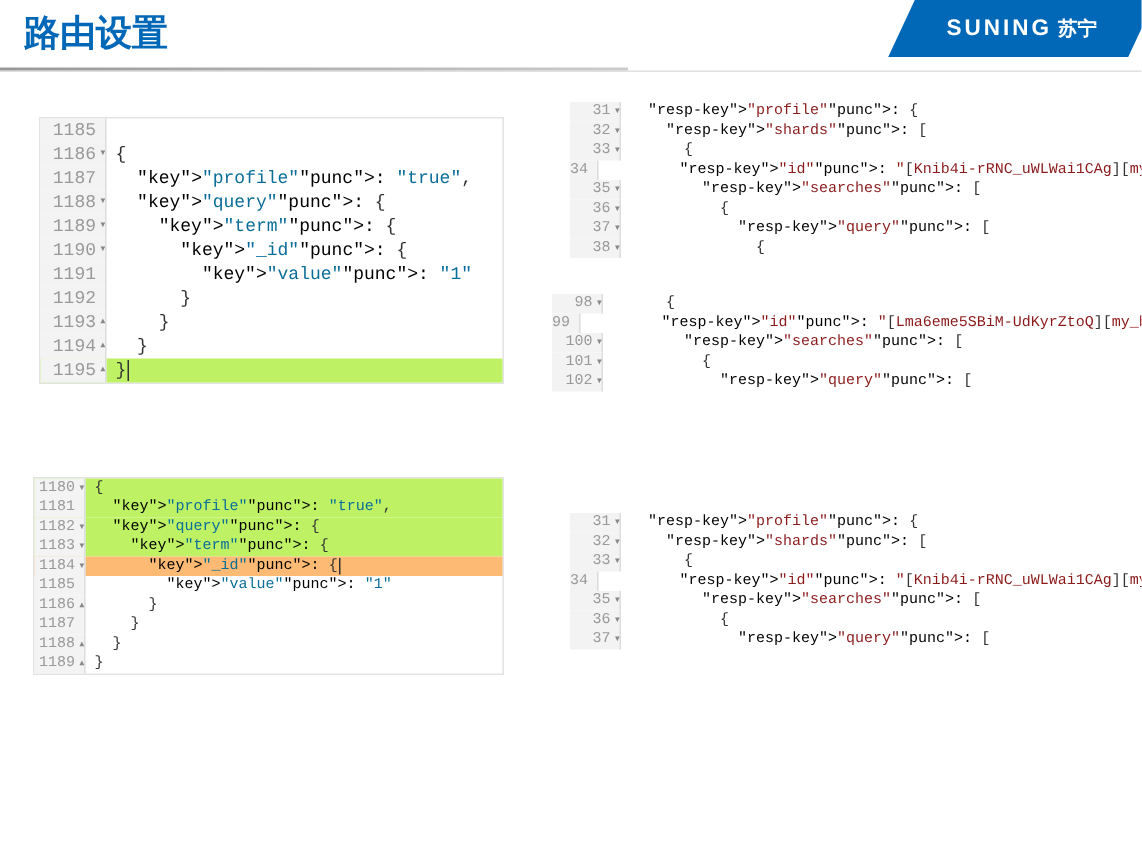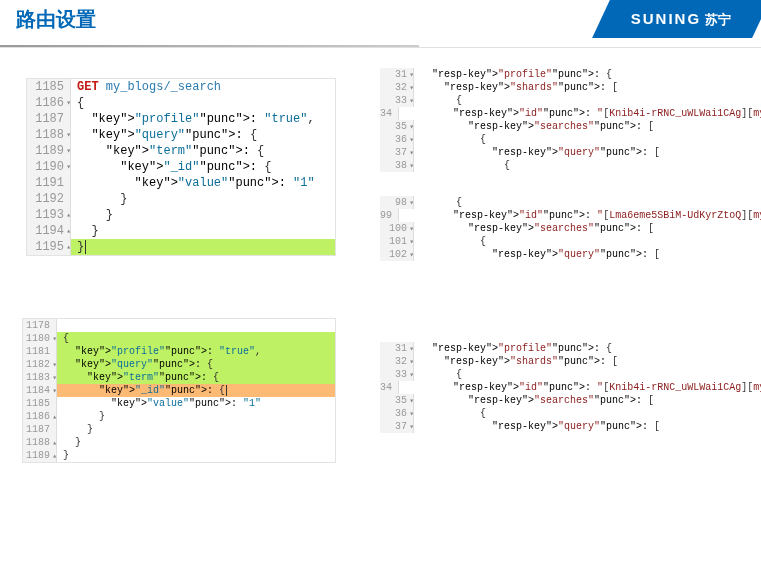--- a/index.html
+++ b/index.html
@@ -1,19 +1,19 @@
 <!DOCTYPE html>
 <html><head>
 <meta charset="utf-8">
 <style>
   * { margin: 0; padding: 0; box-sizing: border-box; }
   body { font-family: "Microsoft YaHei", Arial, sans-serif; background: #fff; width: 761px; height: 566px; position: relative; }
   
   .header { position: relative; height: 48px; background: #fff; border-bottom: 1px solid #e0e0e0; }
-  .title { position: absolute; left: 16px; top: 6px; font-size: 20px; font-weight: bold; color: #0068b7; letter-spacing: 0; }
+  .title { position: absolute; left: 16px; top: 6px; font-size: 24px; font-weight: bold; color: #0068b7; letter-spacing: 0; }
   .brand-wrap { position: absolute; right: 0; top: 0; height: 100%; }
   .brand-skew { background: #0068b7; height: 38px; display: inline-block; transform: skewX(-25deg); padding: 0 30px; }
   .brand-text { display: inline-block; transform: skewX(25deg); color: #fff; font-weight: bold; font-size: 15px; line-height: 38px; letter-spacing: 2px; }
   .brand-cn { font-size: 13px; letter-spacing: 0; margin-left: 4px; }
   .header-underline { position: absolute; left: 0; right: 0; bottom: 0; height: 2px; background: linear-gradient(to right, #999 0%, #ccc 55%, transparent 55%); }
 
   .panel { position: absolute; background: #fff; }
   .code { font-family: Consolas, "Courier New", monospace; font-size: 12px; line-height: 16px; }
   .code.small { font-size: 10px; line-height: 13px; }
   .line { white-space: pre; display: flex; }
@@ -24,41 +24,41 @@
   .hl { background: #bef264; }
   .method { color: #c41a16; font-weight: bold; }
   .path { color: #2a7ab0; }
   .str { color: #0b6e99; }
   .brace { color: #333; }
   .resp-str { color: #8b1a1a; }
   .resp-br { color: #333; }
 
   #panel1 { left: 26px; top: 78px; width: 310px; border: 1px solid #e3e3e3; }
   #panel2 { left: 380px; top: 68px; width: 360px; }
-  #panel3 { left: 380px; top: 196px; width: 360px; }
+  #panel3 { left: 368px; top: 196px; width: 360px; }
   #panel4 { left: 22px; top: 318px; width: 314px; border: 1px solid #e3e3e3; }
   #panel5 { left: 380px; top: 342px; width: 360px; }
 </style>
 </head>
 <body>
 
 <div class="header">
   <div class="title">路由设置</div>
   <div class="brand-wrap">
     <div class="brand-skew">
       <span class="brand-text">
         <span>SUNING</span><span class="brand-cn">苏宁</span>
       </span>
     </div>
   </div>
   <div class="header-underline"></div>
 </div>
 
 <div id="panel1" class="panel code">
-    <div class="line"><span class="ln">1185</span><span class="txt"><span class="method">GET</span><span class="path"> my_blogs/_search</span></span></div>
+    <div class="line"><span class="ln">1185</span></div>
     <div class="line"><span class="ln">1186<span class="gutter-arrow">▾</span></span><span class="txt"><span class="brace">{</span></span></div>
     <div class="line"><span class="ln">1187</span><span class="txt">  <span class="&lt;span">"key"</span>&gt;<span class="str">"profile"</span><span class="&lt;span">"punc"</span>&gt;: <span class="str">"true"</span><span class="brace">,</span></span></div>
     <div class="line"><span class="ln">1188<span class="gutter-arrow">▾</span></span><span class="txt">  <span class="&lt;span">"key"</span>&gt;<span class="str">"query"</span><span class="&lt;span">"punc"</span>&gt;: <span class="brace">{</span></span></div>
     <div class="line"><span class="ln">1189<span class="gutter-arrow">▾</span></span><span class="txt">    <span class="&lt;span">"key"</span>&gt;<span class="str">"term"</span><span class="&lt;span">"punc"</span>&gt;: <span class="brace">{</span></span></div>
     <div class="line"><span class="ln">1190<span class="gutter-arrow">▾</span></span><span class="txt">      <span class="&lt;span">"key"</span>&gt;<span class="str">"_id"</span><span class="&lt;span">"punc"</span>&gt;: <span class="brace">{</span></span></div>
     <div class="line"><span class="ln">1191</span><span class="txt">        <span class="&lt;span">"key"</span>&gt;<span class="str">"value"</span><span class="&lt;span">"punc"</span>&gt;: <span class="str">"1"</span></span></div>
     <div class="line"><span class="ln">1192</span><span class="txt">      <span class="brace">}</span></span></div>
     <div class="line"><span class="ln">1193<span class="gutter-arrow">▴</span></span><span class="txt">    <span class="brace">}</span></span></div>
     <div class="line"><span class="ln">1194<span class="gutter-arrow">▴</span></span><span class="txt">  <span class="brace">}</span></span></div>
     <div class="line hl"><span class="ln">1195<span class="gutter-arrow">▴</span></span><span class="txt"><span class="brace">}</span><span style="border-left:1px solid #333;margin-left:1px;"></span></span></div>
@@ -74,21 +74,20 @@
     <div class="line"><span class="ln small">38<span class="gutter-arrow">▾</span></span><span class="txt">              <span class="resp-br">{</span></span></div>
   </div>
 <div id="panel3" class="panel code small">
     <div class="line"><span class="ln small">98<span class="gutter-arrow">▾</span></span><span class="txt">      <span class="resp-br">{</span></span></div>
     <div class="line"><span class="ln small">99</span><span class="txt">        <span class="&lt;span">"resp-key"</span>&gt;<span class="resp-str">"id"</span><span class="&lt;span">"punc"</span>&gt;: <span class="resp-str">"<span class="resp-br">[</span>Lma6eme5SBiM-UdKyrZtoQ<span class="resp-br">]</span><span class="resp-br">[</span>my_blogs1"</span></span></div>
     <div class="line"><span class="ln small">100<span class="gutter-arrow">▾</span></span><span class="txt">        <span class="&lt;span">"resp-key"</span>&gt;<span class="resp-str">"searches"</span><span class="&lt;span">"punc"</span>&gt;: <span class="resp-br">[</span></span></div>
     <div class="line"><span class="ln small">101<span class="gutter-arrow">▾</span></span><span class="txt">          <span class="resp-br">{</span></span></div>
     <div class="line"><span class="ln small">102<span class="gutter-arrow">▾</span></span><span class="txt">            <span class="&lt;span">"resp-key"</span>&gt;<span class="resp-str">"query"</span><span class="&lt;span">"punc"</span>&gt;: <span class="resp-br">[</span></span></div>
   </div>
 <div id="panel4" class="panel code small">
-    <div class="line"><span class="ln small">1178</span><span class="txt"></span></div>
     <div class="line hl"><span class="ln small">1180<span class="gutter-arrow">▾</span></span><span class="txt"><span class="brace">{</span></span></div>
     <div class="line hl"><span class="ln small">1181</span><span class="txt">  <span class="&lt;span">"key"</span>&gt;<span class="str">"profile"</span><span class="&lt;span">"punc"</span>&gt;: <span class="str">"true"</span><span class="brace">,</span></span></div>
     <div class="line hl"><span class="ln small">1182<span class="gutter-arrow">▾</span></span><span class="txt">  <span class="&lt;span">"key"</span>&gt;<span class="str">"query"</span><span class="&lt;span">"punc"</span>&gt;: <span class="brace">{</span></span></div>
     <div class="line hl"><span class="ln small">1183<span class="gutter-arrow">▾</span></span><span class="txt">    <span class="&lt;span">"key"</span>&gt;<span class="str">"term"</span><span class="&lt;span">"punc"</span>&gt;: <span class="brace">{</span></span></div>
     <div class="line hl" style="background: #fdba74;"><span class="ln small">1184<span class="gutter-arrow">▾</span></span><span class="txt">      <span class="&lt;span">"key"</span>&gt;<span class="str">"_id"</span><span class="&lt;span">"punc"</span>&gt;: <span class="brace">{</span><span style="border-left:1px solid #333;margin-left:1px;"></span></span></div>
     <div class="line"><span class="ln small">1185</span><span class="txt">        <span class="&lt;span">"key"</span>&gt;<span class="str">"value"</span><span class="&lt;span">"punc"</span>&gt;: <span class="str">"1"</span></span></div>
     <div class="line"><span class="ln small">1186<span class="gutter-arrow">▴</span></span><span class="txt">      <span class="brace">}</span></span></div>
     <div class="line"><span class="ln small">1187</span><span class="txt">    <span class="brace">}</span></span></div>
     <div class="line"><span class="ln small">1188<span class="gutter-arrow">▴</span></span><span class="txt">  <span class="brace">}</span></span></div>
     <div class="line"><span class="ln small">1189<span class="gutter-arrow">▴</span></span><span class="txt"><span class="brace">}</span></span></div>

